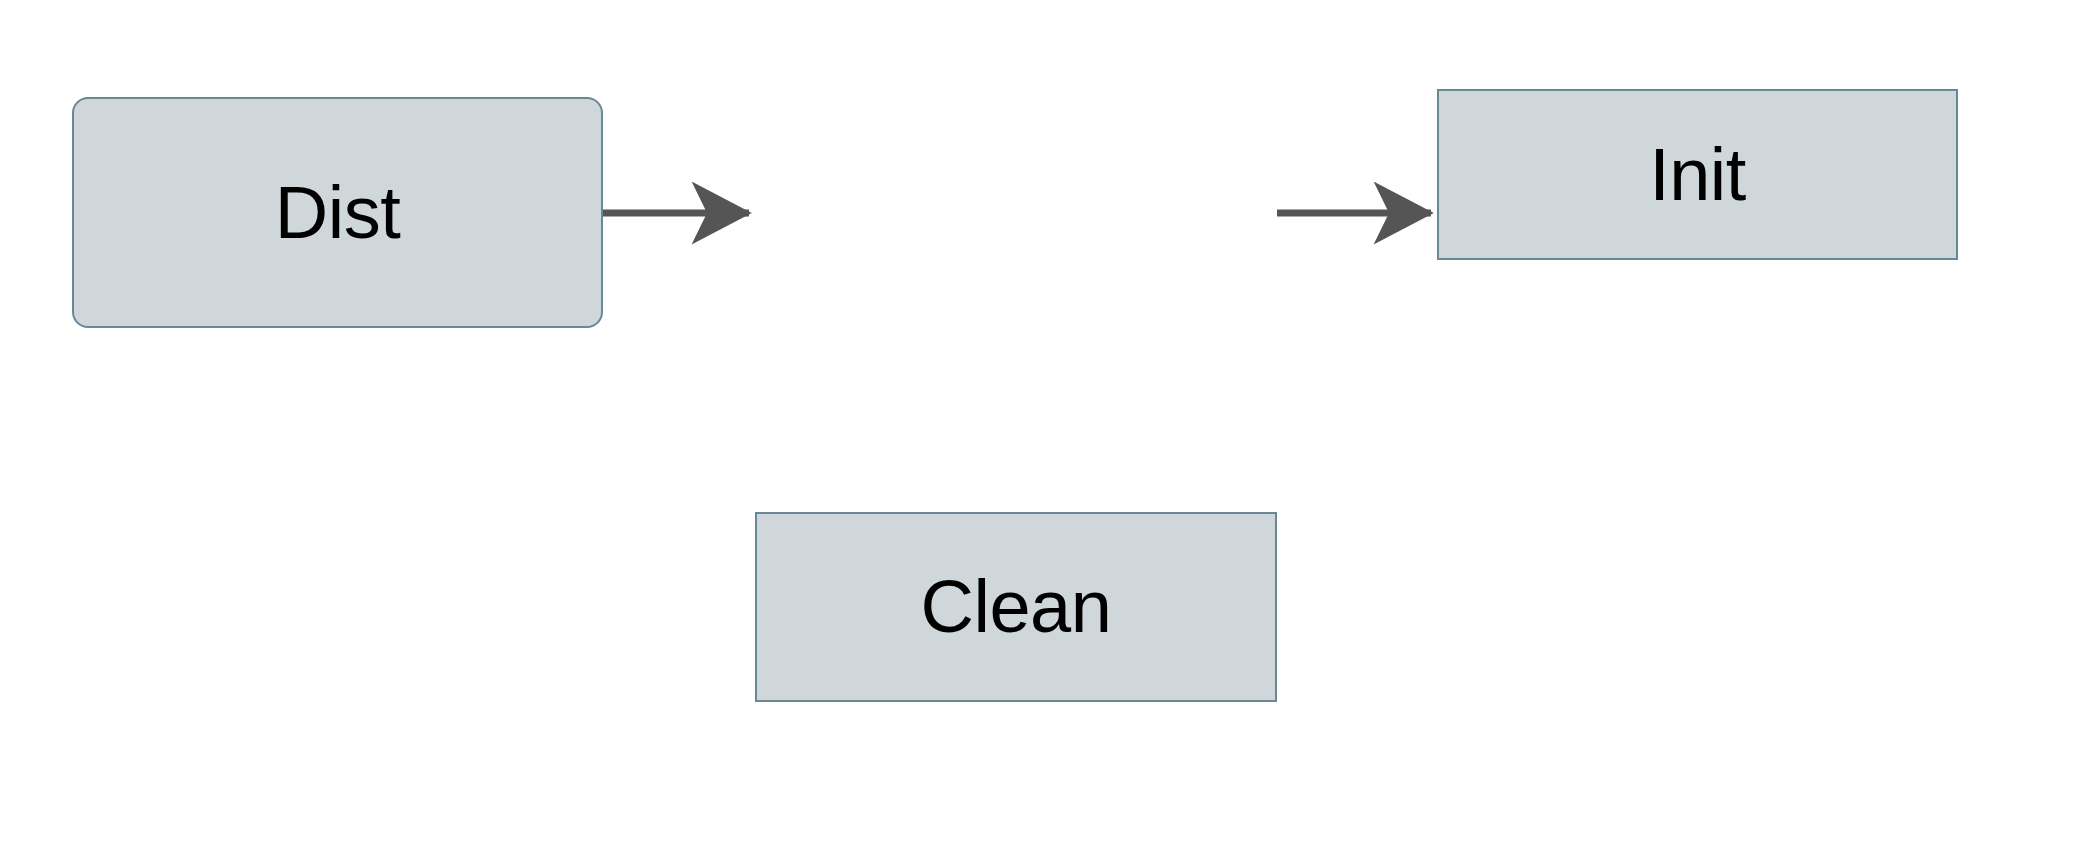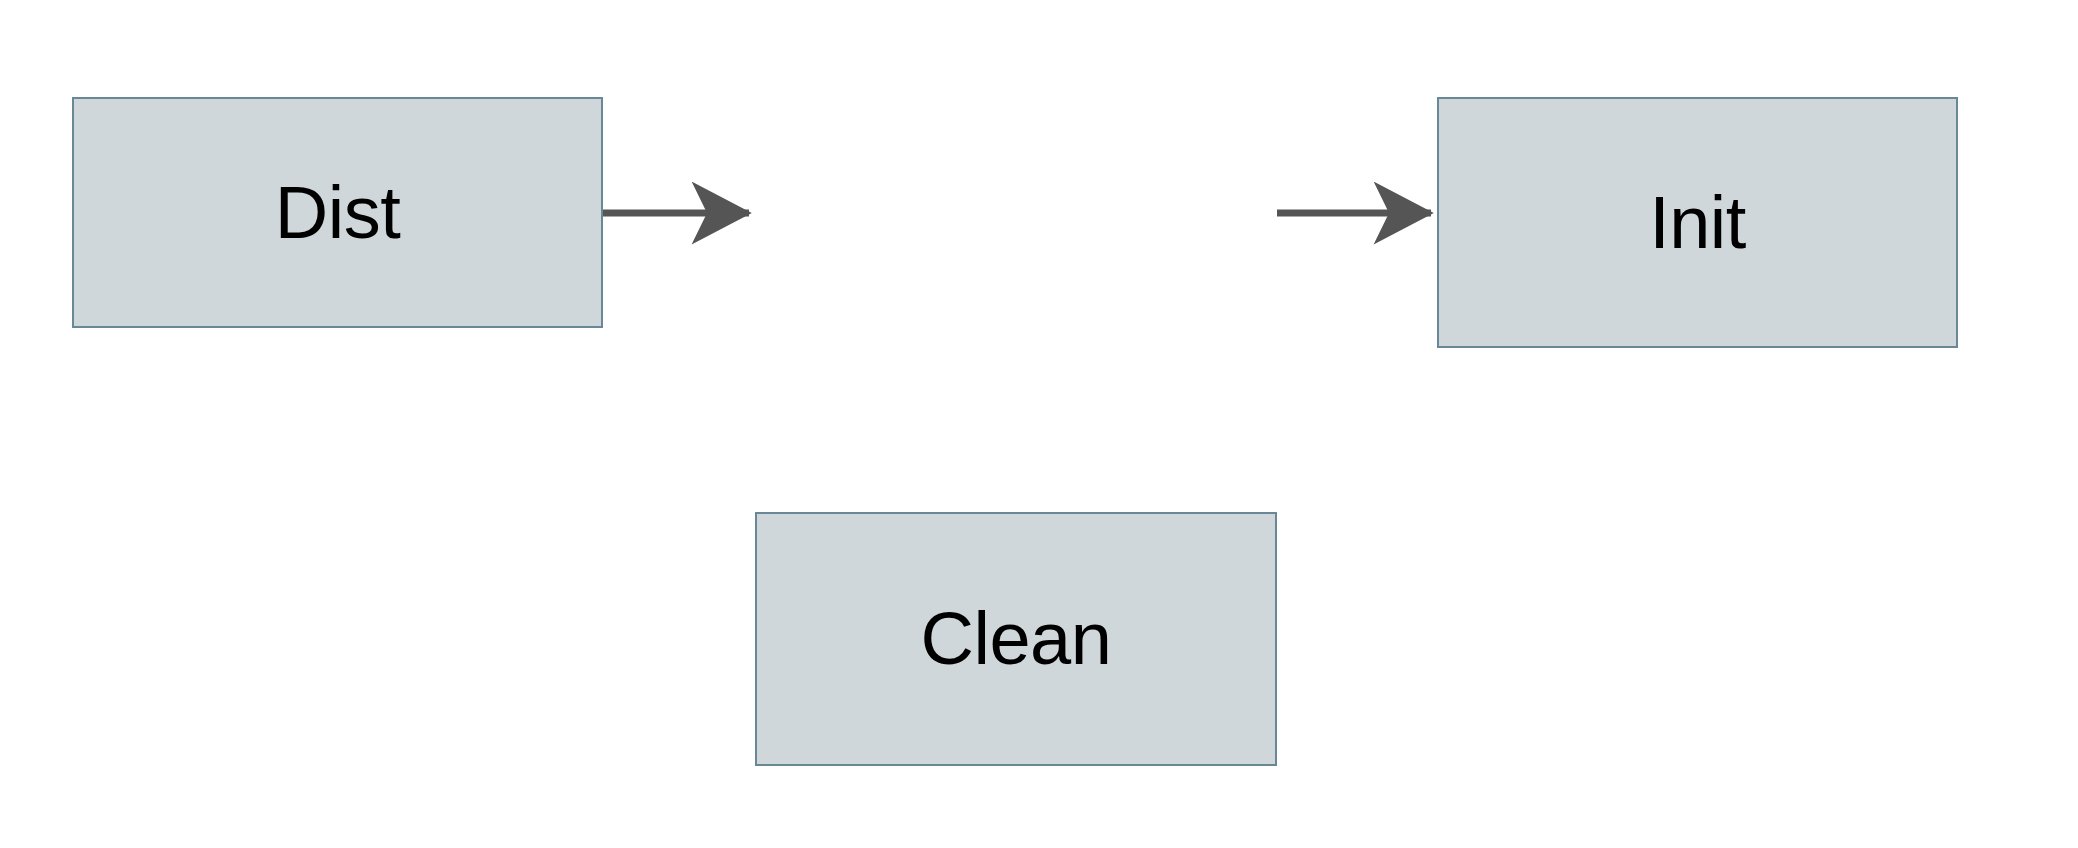--- a/index.html
+++ b/index.html
@@ -31,24 +31,24 @@
     font-family: "Liberation Sans", sans-serif;
     font-size: 74px;
     font-weight: 400;
     color: #000000;
     letter-spacing: -0.5px;
     line-height: 1;
     white-space: nowrap;
     -webkit-font-smoothing: antialiased;
   }
   
-  #node-dist    { left: 72px;   top: 97px;  width: 531px; height: 231px; }
+  #node-dist    { left: 72px;   top: 97px;  width: 531px; height: 231px; border-radius: 16px; }
   #node-compile { left: 755px;  top: 97px;  width: 522px; height: 231px; }
-  #node-init    { left: 1437px; top: 97px;  width: 521px; height: 251px; }
-  #node-clean   { left: 755px;  top: 512px; width: 522px; height: 254px; }
+  #node-init    { left: 1437px; top: 89px;  width: 521px; height: 171px; }
+  #node-clean   { left: 755px;  top: 512px; width: 522px; height: 190px; }
 
   .edge-layer {
     position: absolute;
     left: 0;
     top: 0;
     width: 2078px;
     height: 848px;
     pointer-events: none;
   }
 </style>

